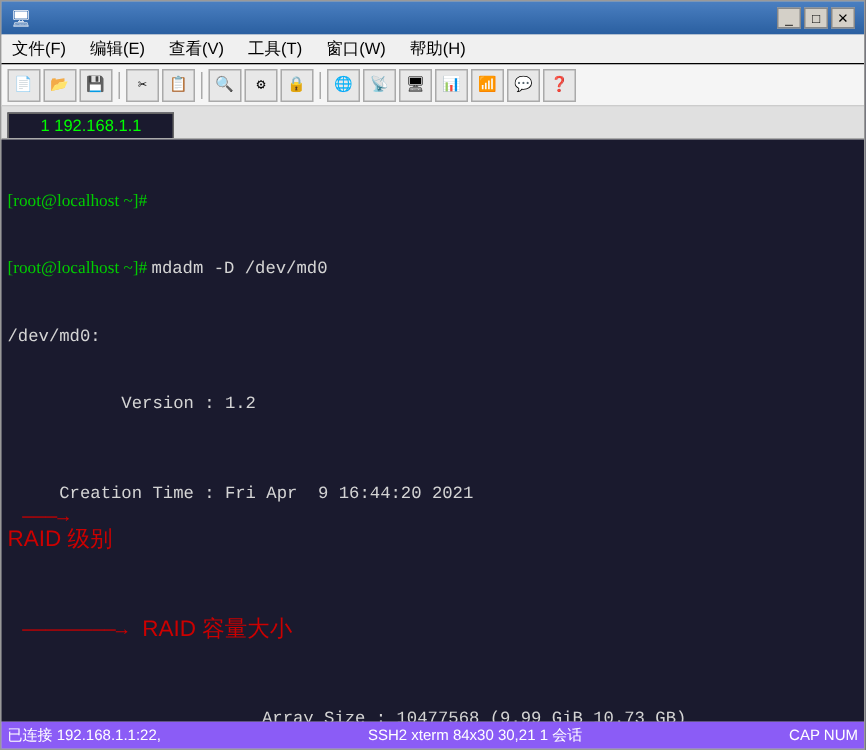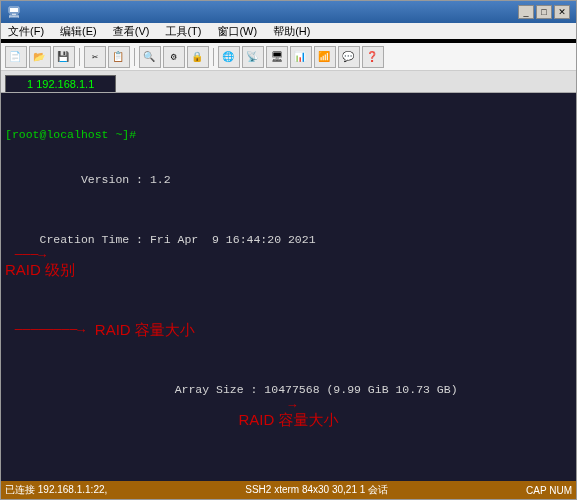--- a/index.html
+++ b/index.html
@@ -47,21 +47,21 @@
       font-size: 9px;
       cursor: pointer;
       display: flex;
       align-items: center;
       justify-content: center;
       color: #000;
       font-family: Arial, sans-serif;
     }
     .menu-bar {
       background: #f0f0f0;
-      border-bottom: 4px solid #000000;
+      border-bottom: 1px solid #000000;
       padding: 2px 4px;
       display: flex;
       gap: 10px;
       font-size: 11px;
       font-family: Arial, sans-serif;
       flex-shrink: 0;
       height: 20px;
       align-items: center;
     }
     .menu-item {
@@ -127,23 +127,23 @@
       position: relative;
       padding: 4px;
     }
     .terminal-content {
       font-family: 'Courier New', Courier, monospace;
       font-size: 11.5px;
       line-height: 15px;
       white-space: pre;
       color: #d4d4d4;
     }
-    .green { color: #00cc00; }
+    .green { color: #00cc00; font-family: Liberation Serif, serif; }
     .status-bar {
-      background: #a16207;
+      background: #8b5cf6;
       color: white;
       font-size: 10px;
       font-family: Arial, sans-serif;
       padding: 1px 4px;
       display: flex;
       justify-content: space-between;
       align-items: center;
       height: 18px;
       flex-shrink: 0;
     }
@@ -208,20 +208,22 @@
 
   <div class="tab-bar">
     <div class="tab active">
       <span>1 192.168.1.1</span>
     </div>
   </div>
 
   <div class="terminal-container">
     <div class="terminal-content">
       <div><span class="green">[root@localhost ~]# </span></div>
+      <div><span class="green">[root@localhost ~]# </span><span>mdadm -D /dev/md0</span></div>
+      <div>/dev/md0:</div>
       <div>           Version : 1.2</div>
       
       <div style="display:flex;align-items:flex-start;flex-direction:column;">
         <span>     Creation Time : Fri Apr  9 16:44:20 2021</span>
         <span class="arrow-red"> ———→ </span>
         <span class="annot-text">RAID 级别</span>
       </div>
       
       <div style="display:flex;align-items:center;">
         <span class="arrow-red"> ————————→ </span>

